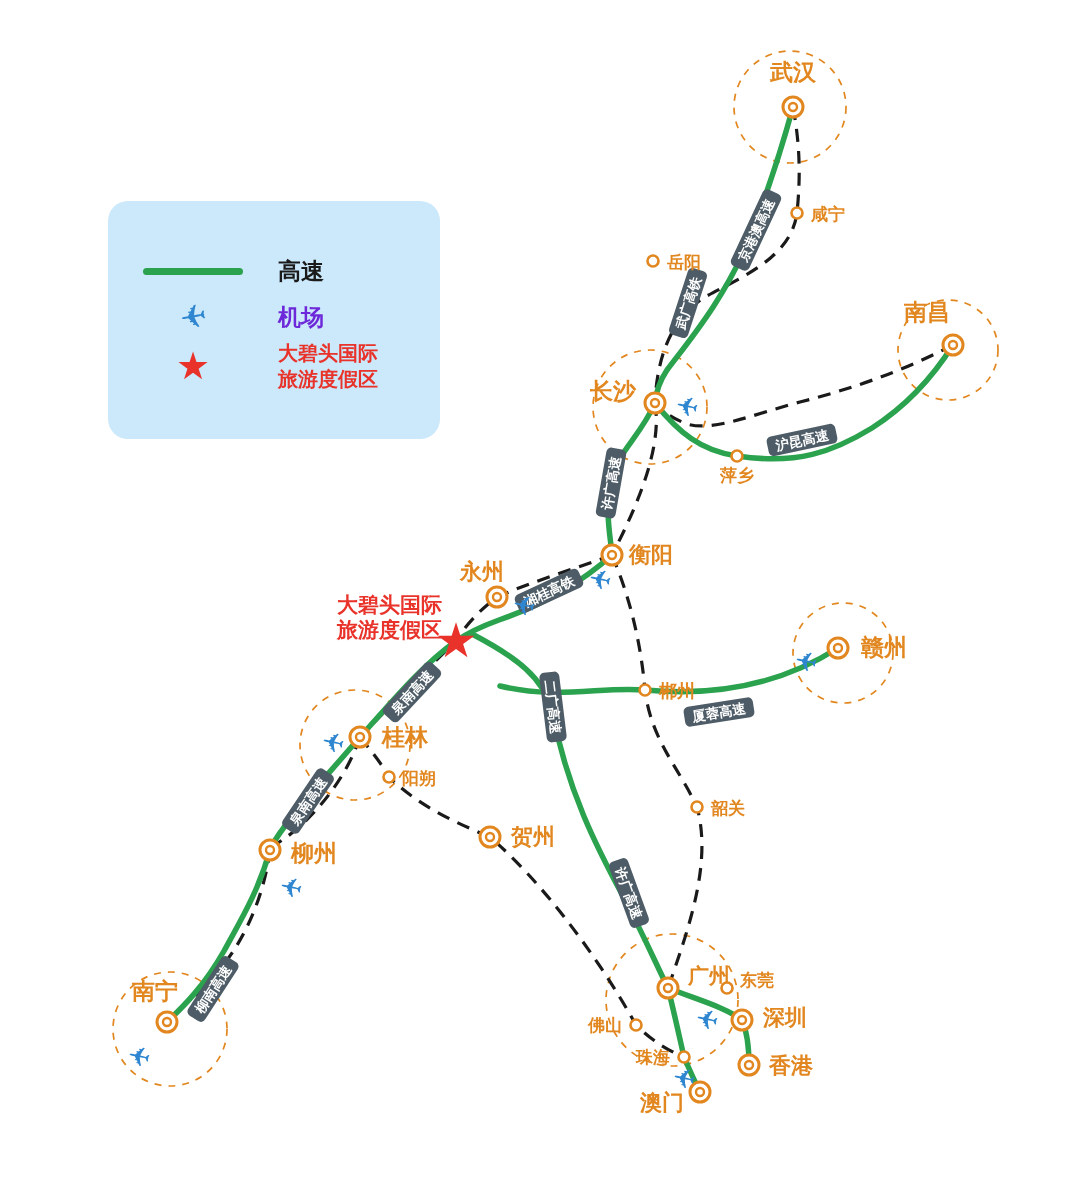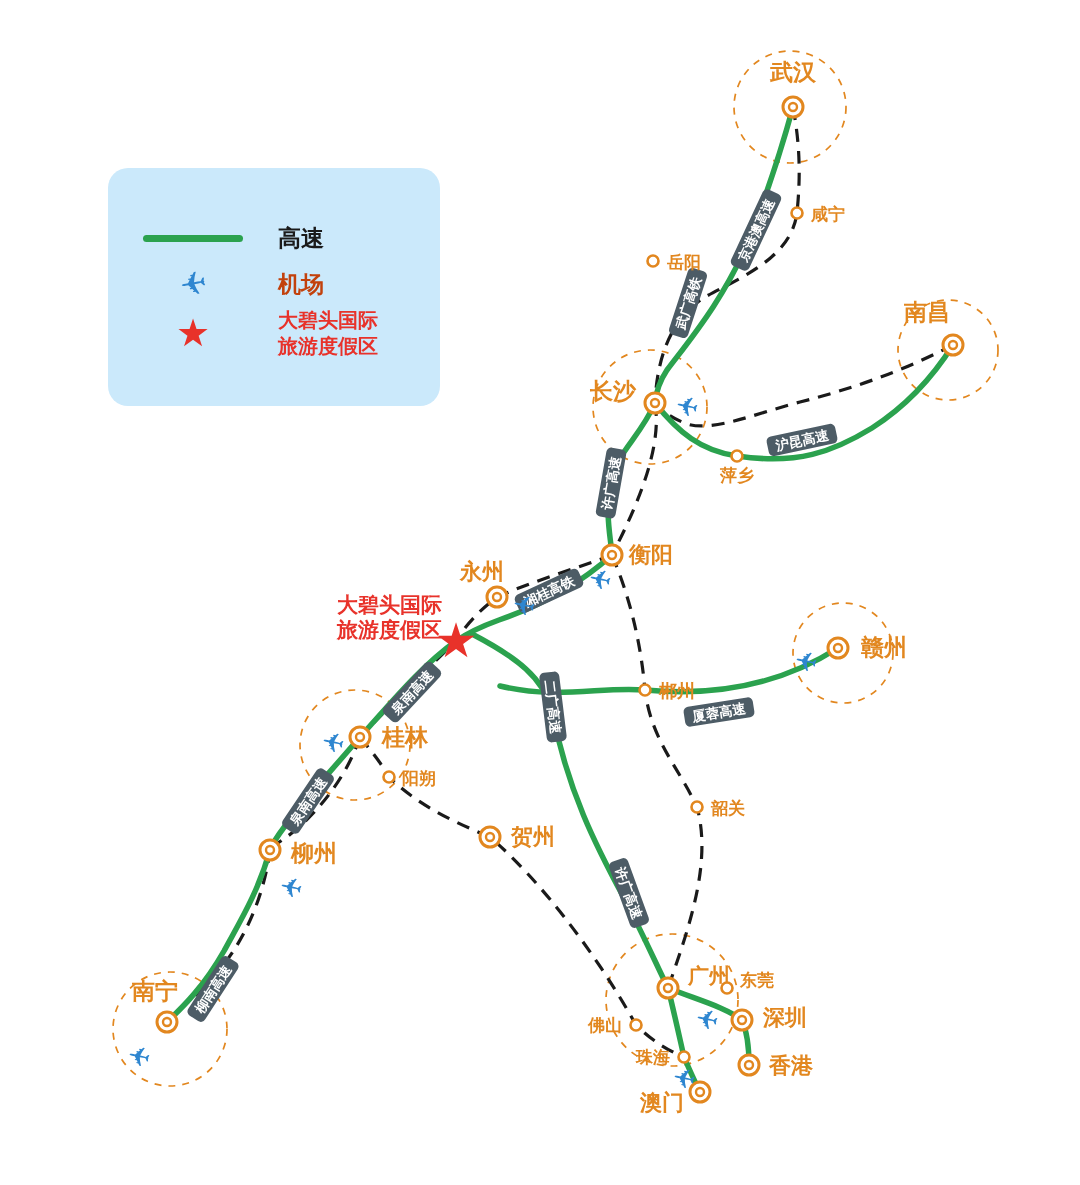--- a/index.html
+++ b/index.html
@@ -224,32 +224,32 @@
         <text x="0" y="9" text-anchor="middle" fill="#2e86d0" font-size="27">✈</text>
       </g>
       <g transform="translate(684 1079) scale(-1 1) rotate(-12)">
         <text x="0" y="9" text-anchor="middle" fill="#2e86d0" font-size="27">✈</text>
       </g>
       <text x="456" y="657" text-anchor="middle" fill="#e8322a" font-size="48">★</text>
       <text x="442" y="612" text-anchor="end" fill="#e8322a" font-size="21">大碧头国际</text>
       <text x="442" y="637" text-anchor="end" fill="#e8322a" font-size="21">旅游度假区</text>
     </svg>
 
-  <div class="legend" style="background: rgb(203, 233, 251);">
+  <div class="legend" style="background: rgb(203, 233, 251); margin-top: 33px;">
     <div class="legend-row">
       <div class="legend-icon">
           <div class="swatch-highway" style="background: rgb(43, 162, 78);"></div>
         </div>
       <div class="legend-label">高速</div>
     </div>
     <div class="legend-row">
       <div class="legend-icon">
           <span class="plane-glyph" style="color: rgb(46, 134, 208);">✈</span>
         </div>
-      <div class="legend-label" style="color: #c2410c;">机场</div>
+      <div class="legend-label" style="color: #6d28d9;">机场</div>
     </div>
     <div class="legend-row">
       <div class="legend-icon">
           <span class="star-glyph" style="color: rgb(232, 50, 42);">★</span>
         </div>
       <div class="legend-resort" style="color: rgb(232, 50, 42);">
         <div>大碧头国际</div>
         <div>旅游度假区</div>
       </div>
     </div>

